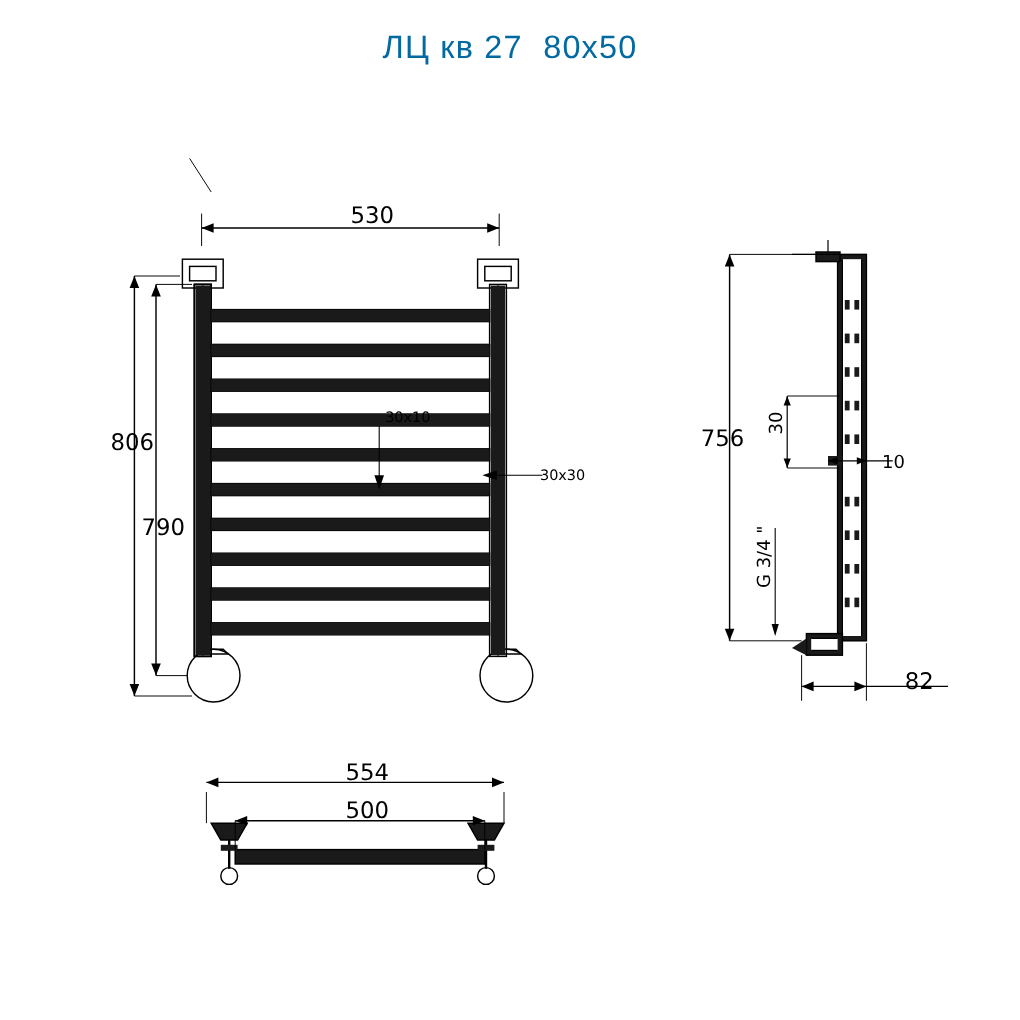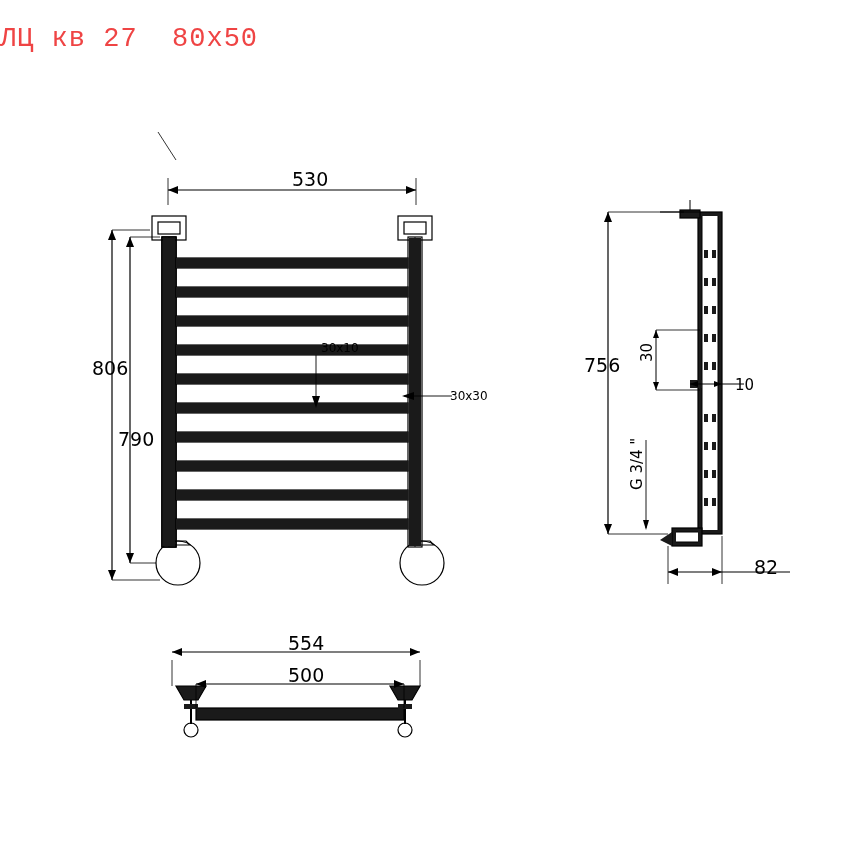--- a/index.html
+++ b/index.html
@@ -17,24 +17,25 @@
   #stage {
     position: relative;
     width: 850px;
     height: 850px;
   }
   .title {
     position: absolute;
     top: 24px;
     left: 0;
     width: 850px;
-    font-family: Liberation Mono, monospace;
+    text-align: center;
+    font-family: Liberation Sans, sans-serif;
     font-size: 27px;
     letter-spacing: 1px;
-    color: #ef4444;
+    color: #0369a1;
     white-space: pre;
   }
   svg {
     position: absolute;
     top: 0;
     left: 0;
   }
   text {
     font-family: "DejaVu Sans", sans-serif;
     fill: #000;

